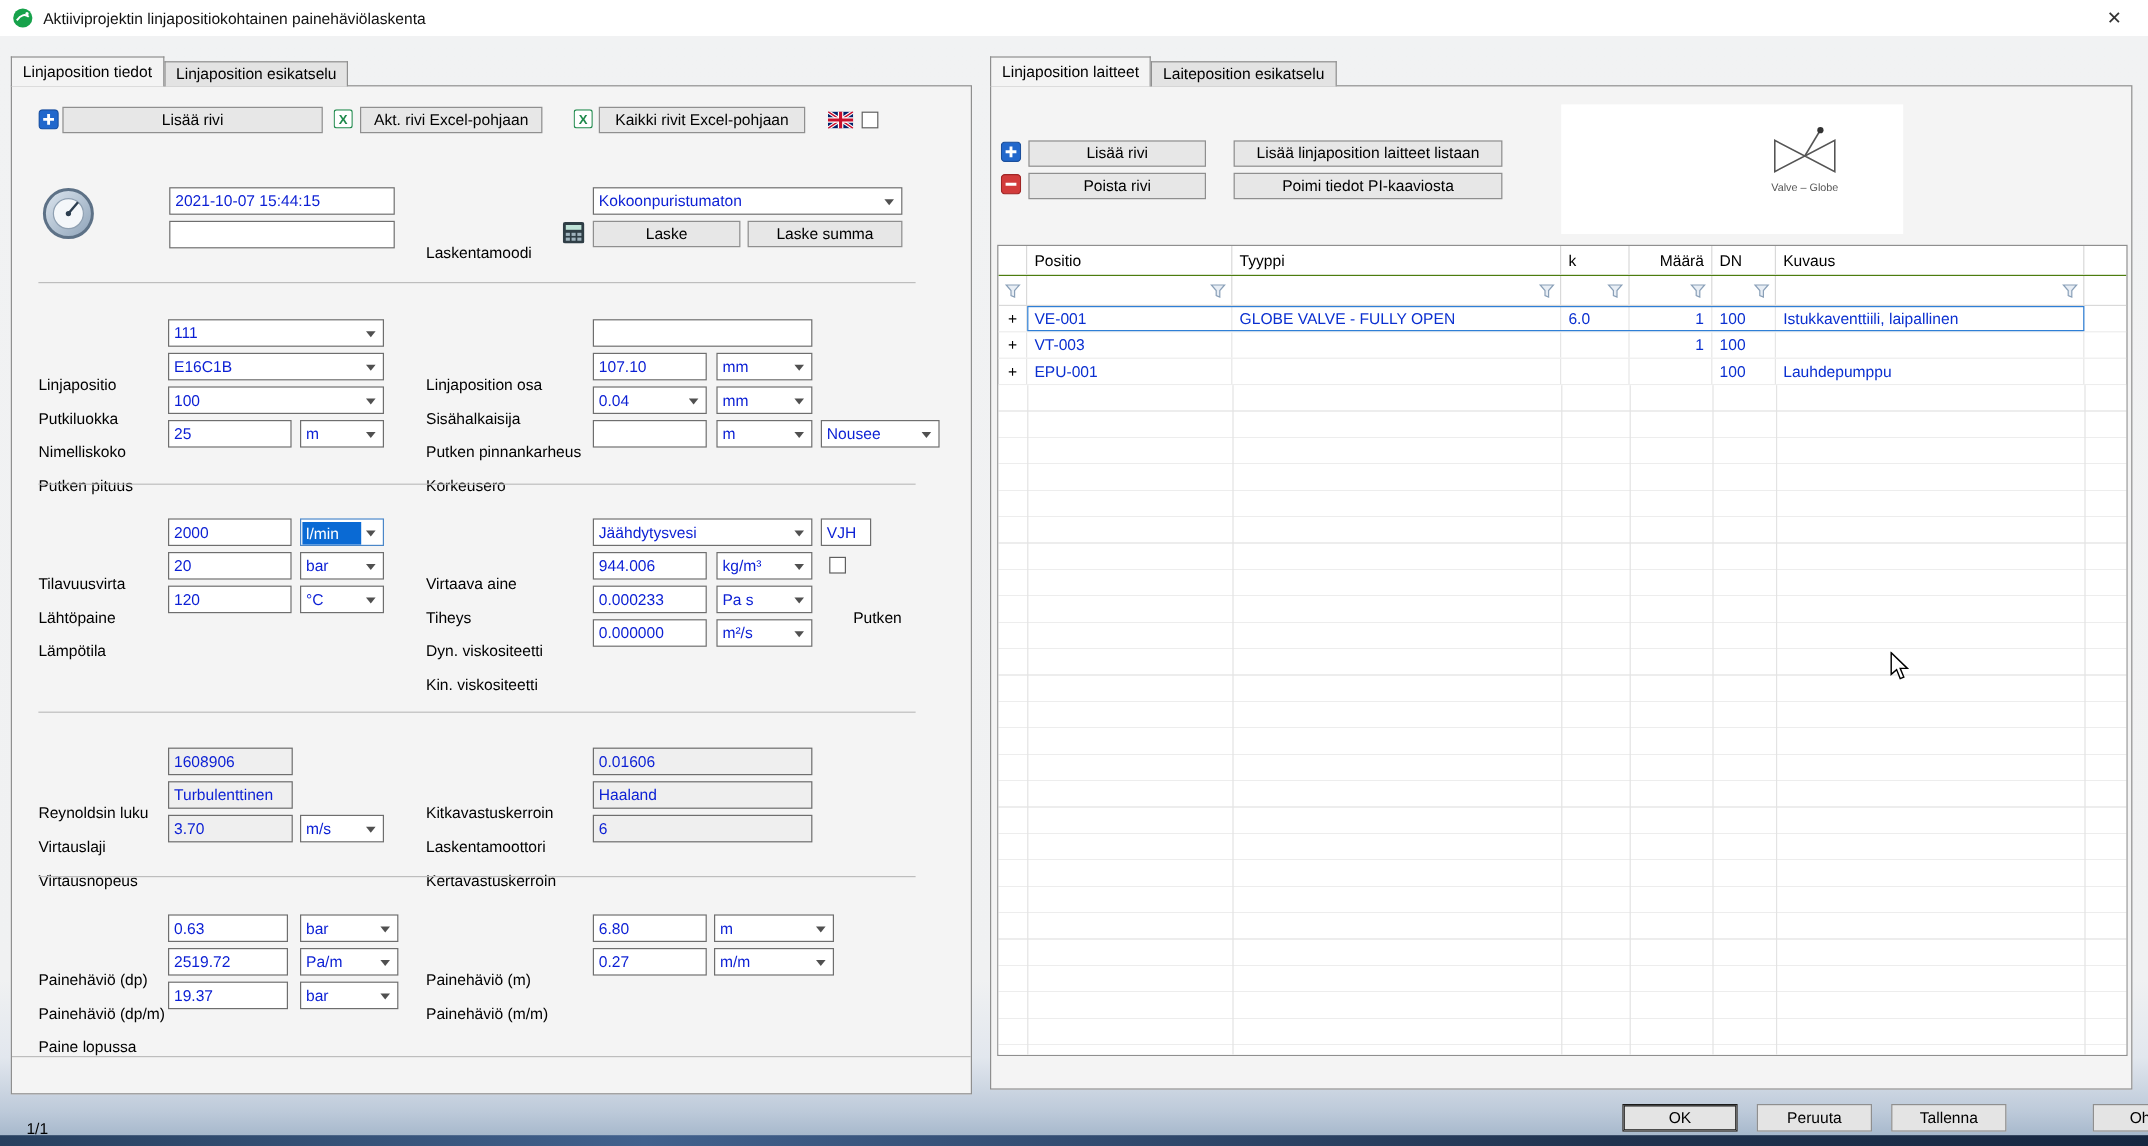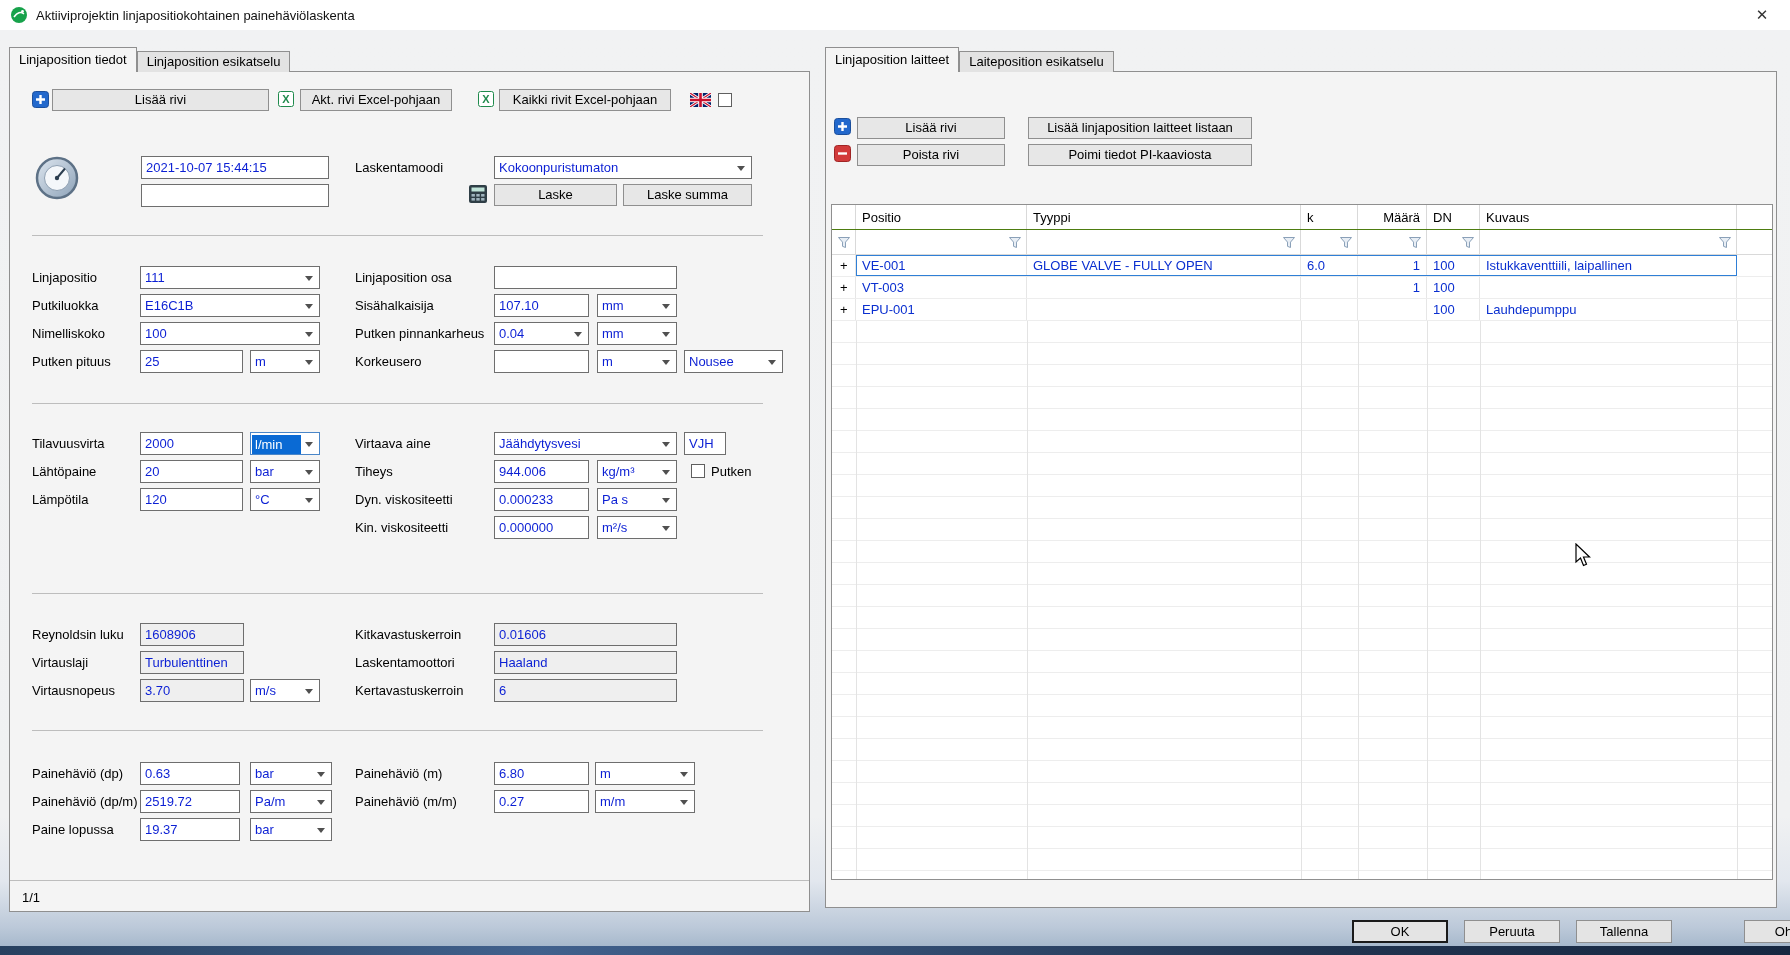--- a/index.html
+++ b/index.html
@@ -23,21 +23,21 @@
 
   
   .tabs { position:absolute; top:17px; height:25px; display:flex; align-items:flex-end; z-index:10; }
   .tab { height:21px; border:1px solid #8f8f8f; border-bottom:none; background:#e3e3e3;
          padding:0 9px; font-size:13px; line-height:20px; white-space:nowrap; color:#000; }
   .tab.active { height:25px; background:#f4f4f4; line-height:24px; }
 
   
   .panel { position:absolute; border:1px solid #8f8f8f; background:#f4f4f4; }
 
-  .lbl { position:absolute; height:23px; line-height:23px; font-size:13px; color:#000; white-space:nowrap; }
+  .lbl { position:absolute; height:23px; line-height:23px; font-size:13px; color:#000; white-space:nowrap;margin-top:43px; }
   .field { position:absolute; height:23px; border:1px solid #6e6e6e; background:#fff; color:#0b1fd4;
            font-size:13px; line-height:21px; padding:0 4px; white-space:nowrap; overflow:hidden; }
   .field.ro { background:#efefef; }
   .combo { padding-right:18px; }
   .combo::after { content:""; position:absolute; right:6px; top:9px;
                   border-left:4px solid transparent; border-right:4px solid transparent; border-top:5px solid #505050; }
   .combo.hl { padding:1px 18px 0 1px; border-color:#4a86c8; }
   .selval { display:inline-block; width:100%; height:19px; line-height:19px; background:#0a6ad4; color:#fff; padding:0 3px; }
 
   .btn { position:absolute; height:22px; border:1px solid #8f8f8f; background:#e7e7e7; font-size:13px;
@@ -261,20 +261,29 @@
       </svg>
       <svg class="abs" style="left:8px;top:73px" width="17" height="17">
         <rect x="0.5" y="0.5" width="16" height="16" rx="3" fill="#d23b3b" stroke="#a02525"></rect>
         <path d="M4,8.5 h9" stroke="#fff" stroke-width="2.4"></path>
       </svg>
       <div class="btn" style="left:31px;top:45px;width:148px">Lisää rivi</div>
       <div class="btn" style="left:202px;top:45px;width:224px">Lisää linjaposition laitteet listaan</div>
       <div class="btn" style="left:31px;top:72px;width:148px">Poista rivi</div>
       <div class="btn" style="left:202px;top:72px;width:224px">Poimi tiedot PI-kaaviosta</div>
 
+      <div class="imgbox" style="left:475px;top:15px;width:285px;height:108px">
+        <svg class="abs" style="left:175px;top:14px" width="56" height="46">
+          <polygon points="3,16 3,42 28,29" fill="none" stroke="#555" stroke-width="1.3"></polygon>
+          <polygon points="53,16 53,42 28,29" fill="none" stroke="#555" stroke-width="1.3"></polygon>
+          <line x1="28" y1="29" x2="40" y2="9" stroke="#555" stroke-width="1.3"></line>
+          <circle cx="41" cy="7.5" r="2.6" fill="#333"></circle>
+        </svg>
+        <div class="valve-caption" style="left:143px;top:64px;width:120px">Valve – Globe</div>
+      </div>
 
       <div class="grid" style="left:5px;top:132px;width:942px;height:676px">
         <div class="grow hrow">
           <div class="hcell"></div>
           <div class="hcell">Positio</div>
           <div class="hcell">Tyyppi</div>
           <div class="hcell">k</div>
           <div class="hcell right">Määrä</div>
           <div class="hcell">DN</div>
           <div class="hcell">Kuvaus</div>

